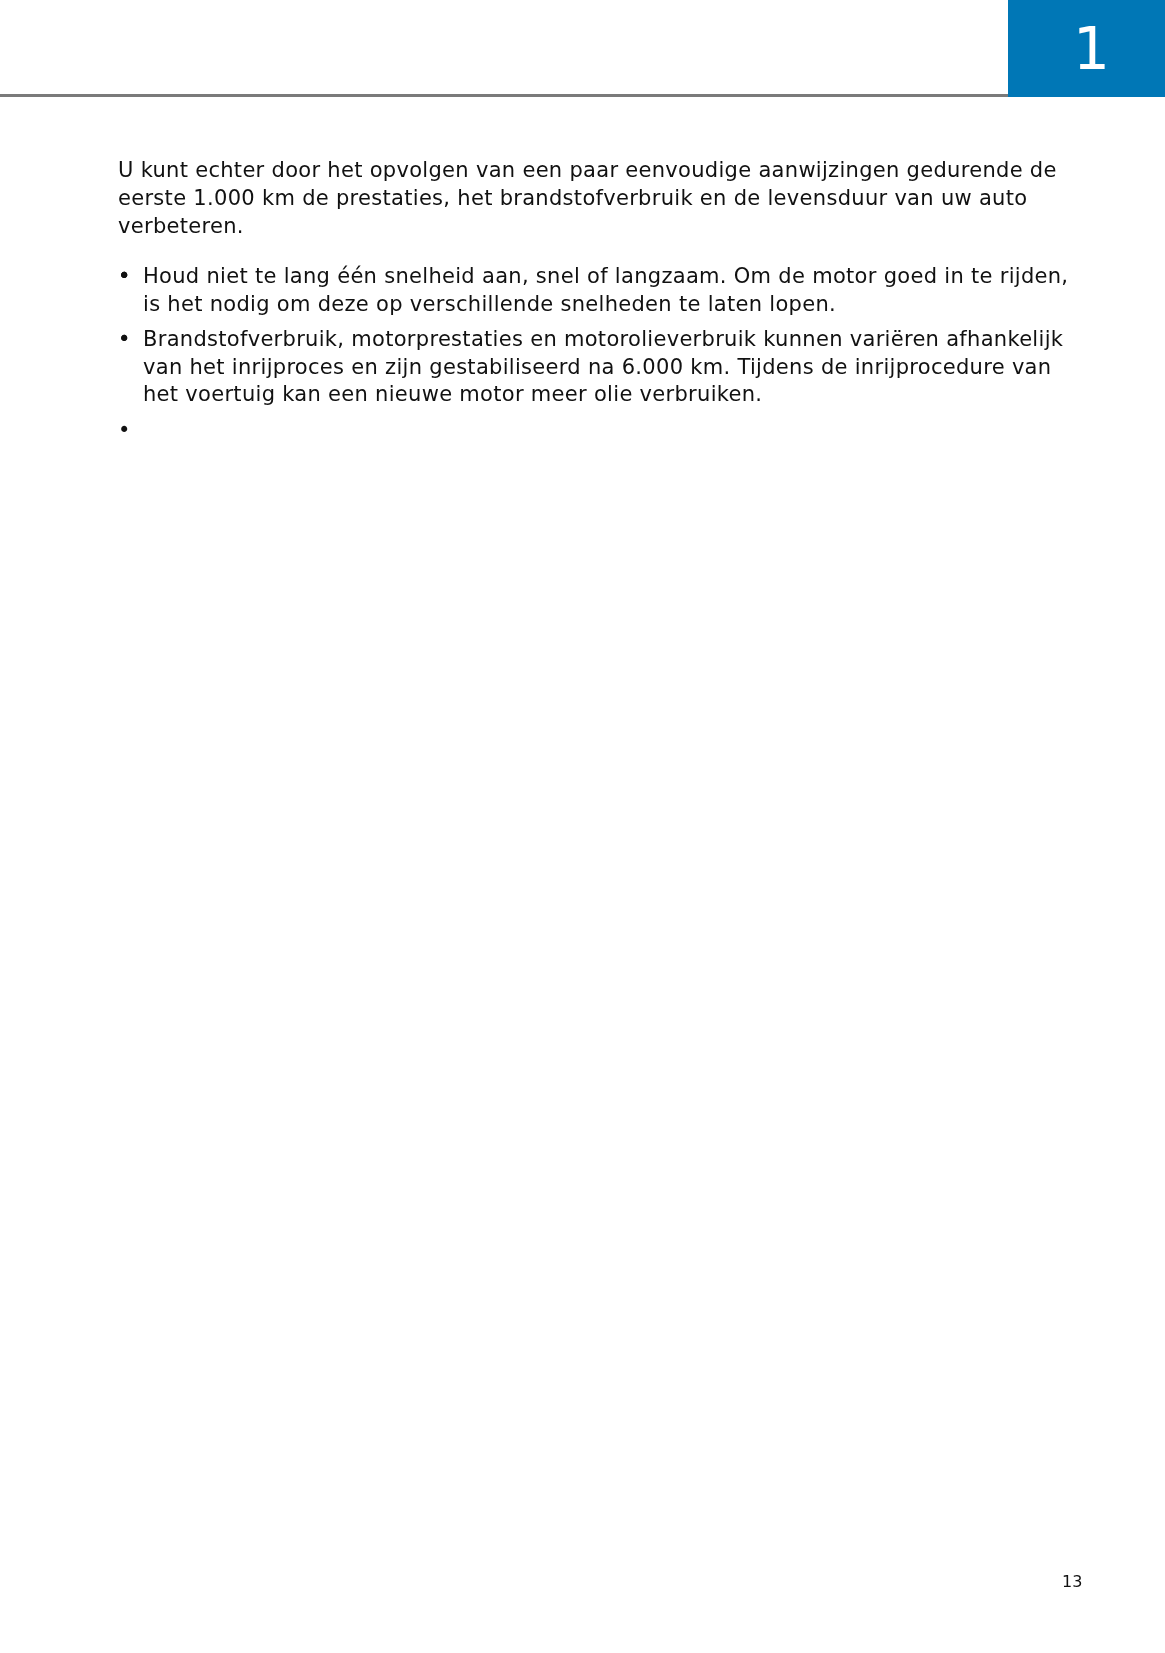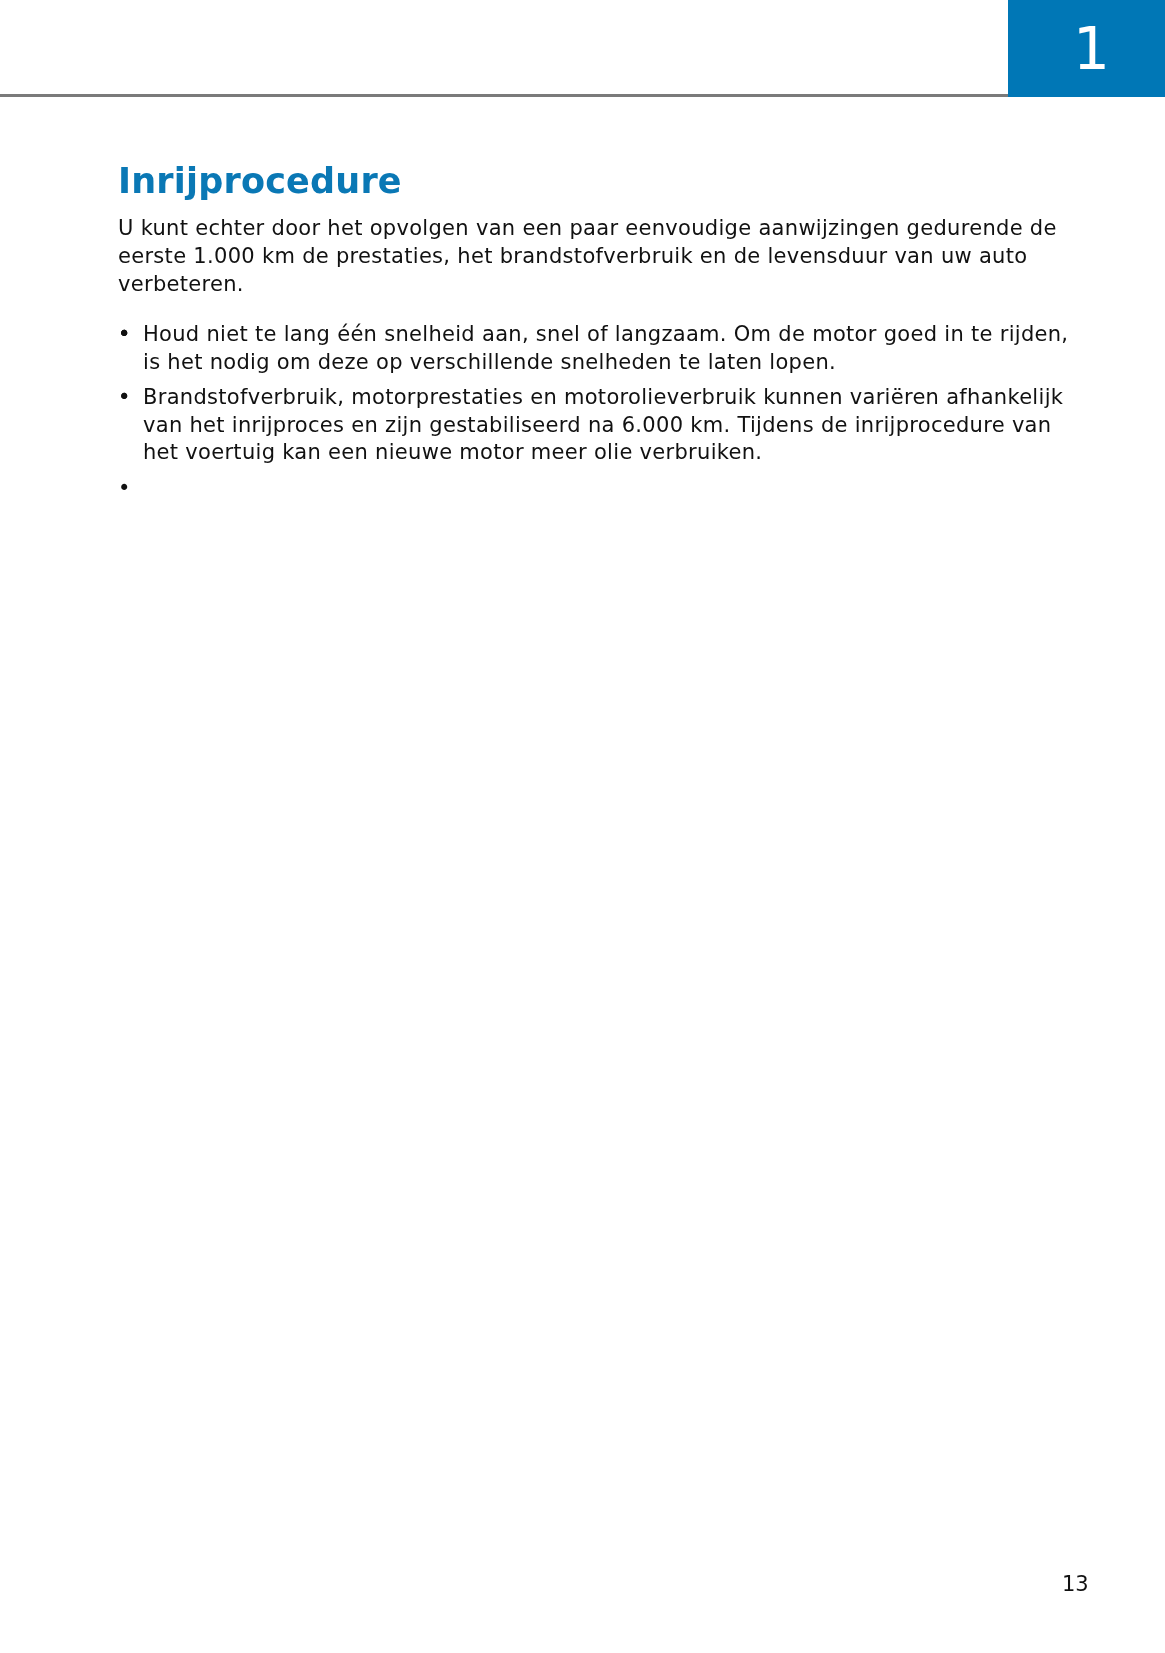--- a/index.html
+++ b/index.html
@@ -73,34 +73,33 @@
   }
   ul.bullets li .bullet {
     position: absolute;
     left: 0;
     top: 0;
   }
   .page-number {
     position: absolute;
     left: 1062px;
     top: 1572px;
-    font-size: 21px;
+    font-size: 16px;
     color: #111111;
   }
 </style>
 </head>
 <body>
 
 <div class="header-rule"></div>
 <div class="chapter-tab">
   <span>1</span>
 </div>
 
 <div class="content">
-  <h1 class="title">Inrijprocedure</h1>
   <p class="intro">U kunt echter door het opvolgen van een paar eenvoudige aanwijzingen gedurende de eerste 1.000 km de prestaties, het brandstofverbruik en de levensduur van uw auto verbeteren.</p>
   <ul class="bullets">
     <li>
       <span class="bullet">•</span>
     </li>
     <li>
       <span class="bullet">•</span>
     </li>
     <li>
       <span class="bullet">•</span>

